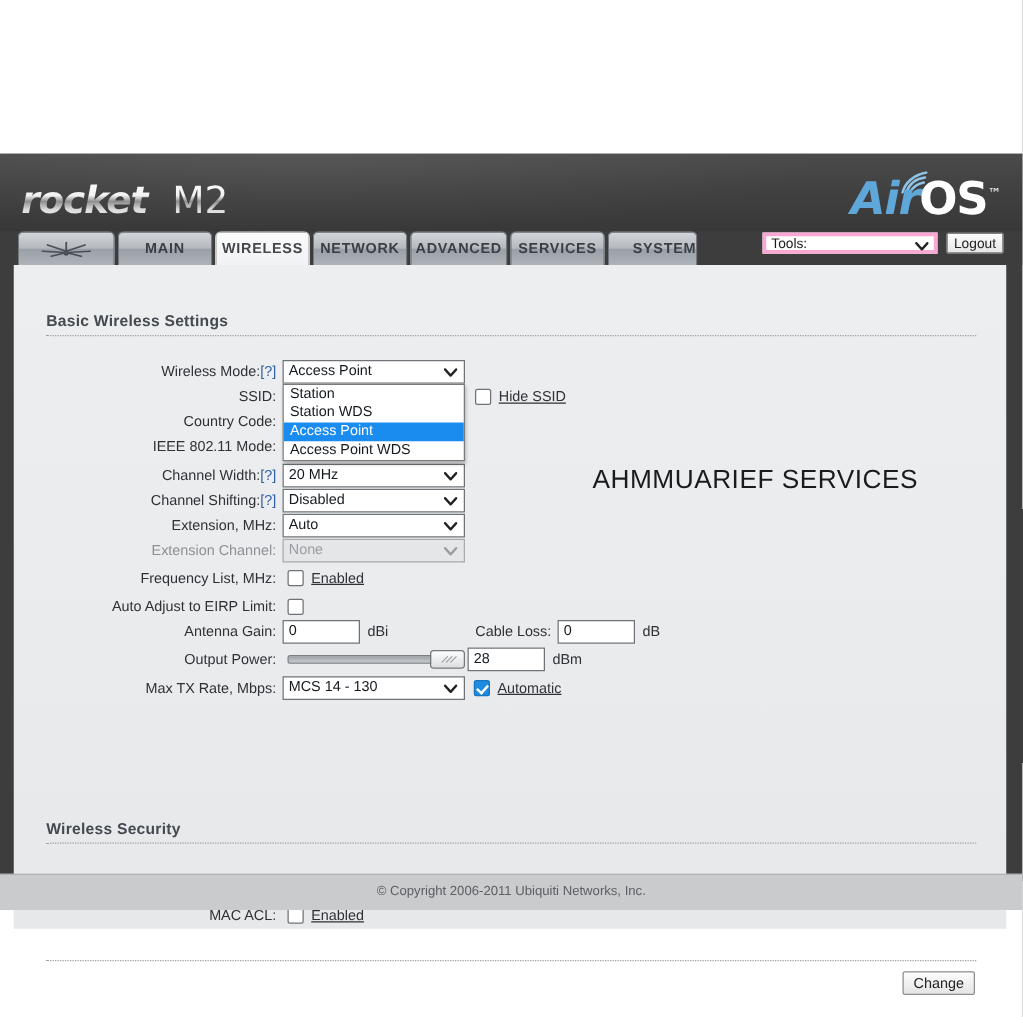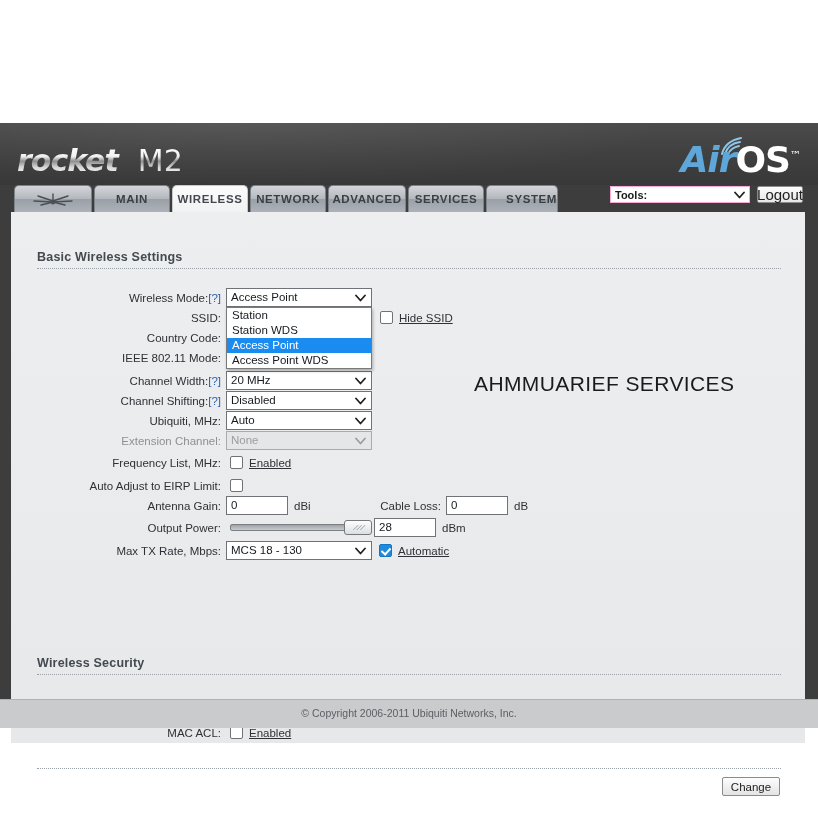--- a/index.html
+++ b/index.html
@@ -102,41 +102,40 @@
   }
   .tab.home { }
   .antenna-icon { width: 46px; height: 18px; }
 
   
   .tools-select {
     position: absolute;
     left: 610px; top: 185px;
     width: 140px; height: 17px;
     background: #fff;
-    border: 1px solid #f9a8d4;
+    border: 3px solid #f9a8d4;
     box-sizing: border-box;
     font-size: 11px;
     color: #1a1a1a;
     padding-left: 4px;
-    display: flex; align-items: center;
+    display: flex; 
     z-index: 22;
     font-family: "Liberation Sans", sans-serif;
-    font-weight: bold;
   }
   .tools-select .caret {
     position: absolute; right: 4px; top: 4px;
   }
   .logout-btn {
     position: absolute; left: 757px; top: 185px;
     width: 46px; height: 17px;
     box-sizing: border-box;
     background: linear-gradient(to bottom,#fdfdfd,#e6e6e6);
     border: 1px solid #8b8b8b;
     border-radius: 2px;
-    font-size: 15px; color: #222;
+    font-size: 11px; color: #222;
     display:flex; align-items:center; justify-content:center;
     z-index: 22;
     font-family: "Liberation Sans", sans-serif;
   }
 
   
   .panel {
     position: absolute;
     left: 11px; top: 89px;
     width: 794px; height: 531px;
@@ -426,21 +425,21 @@
         <div class="lbl" style="left:60px; top:179px; width:150px;">
           <span>Channel Shifting:</span><span class="q">[?]</span>
         </div>
         <div class="sel" style="left:215px; top:179px; width:146px;">
           <span>Disabled</span>
           <svg class="caret" width="11" height="8" viewBox="0 0 11 8">
             <path d="M1 1.5 L5.5 6.5 L10 1.5" stroke="#222" stroke-width="1.8" fill="none" stroke-linecap="round" stroke-linejoin="round"></path>
           </svg>
         </div>
 
-        <div class="lbl" style="left:60px; top:199px; width:150px;">Ubiquiti, MHz:</div>
+        <div class="lbl" style="left:60px; top:199px; width:150px;">Extension, MHz:</div>
         <div class="sel" style="left:215px; top:199px; width:146px;">
           <span>Auto</span>
           <svg class="caret" width="11" height="8" viewBox="0 0 11 8">
             <path d="M1 1.5 L5.5 6.5 L10 1.5" stroke="#222" stroke-width="1.8" fill="none" stroke-linecap="round" stroke-linejoin="round"></path>
           </svg>
         </div>
 
         <div class="lbl muted" style="left:50px; top:219px; width:160px;">Extension Channel:</div>
         <div class="sel disabled" style="left:215px; top:219px; width:146px;">
           <span>None</span>
@@ -473,21 +472,21 @@
               <line x1="13" y1="10" x2="18" y2="5"></line>
               <line x1="17" y1="10" x2="22" y2="5"></line>
             </g>
           </svg>
         </div>
         <div class="txt" style="left:363px; top:306px; width:62px;">28</div>
         <div class="unit" style="left:431px; top:306px;">dBm</div>
 
         <div class="lbl" style="left:48px; top:329px; width:162px;">Max TX Rate, Mbps:</div>
         <div class="sel" style="left:215px; top:329px; width:146px;">
-          <span>MCS 18 - 130</span>
+          <span>MCS 14 - 130</span>
           <svg class="caret" width="11" height="8" viewBox="0 0 11 8">
             <path d="M1 1.5 L5.5 6.5 L10 1.5" stroke="#222" stroke-width="1.8" fill="none" stroke-linecap="round" stroke-linejoin="round"></path>
           </svg>
         </div>
         <div class="cb checked" style="left:368px; top:332px;"></div>
         <div class="cb-lbl" style="left:387px; top:329px;">Automatic</div>
 
         <div class="section-title" style="left:26px; top:444px; top:444px;">Wireless Security</div>
         <div class="dotted-rule" style="left:26px; top:462px; width:744px;"></div>
 

